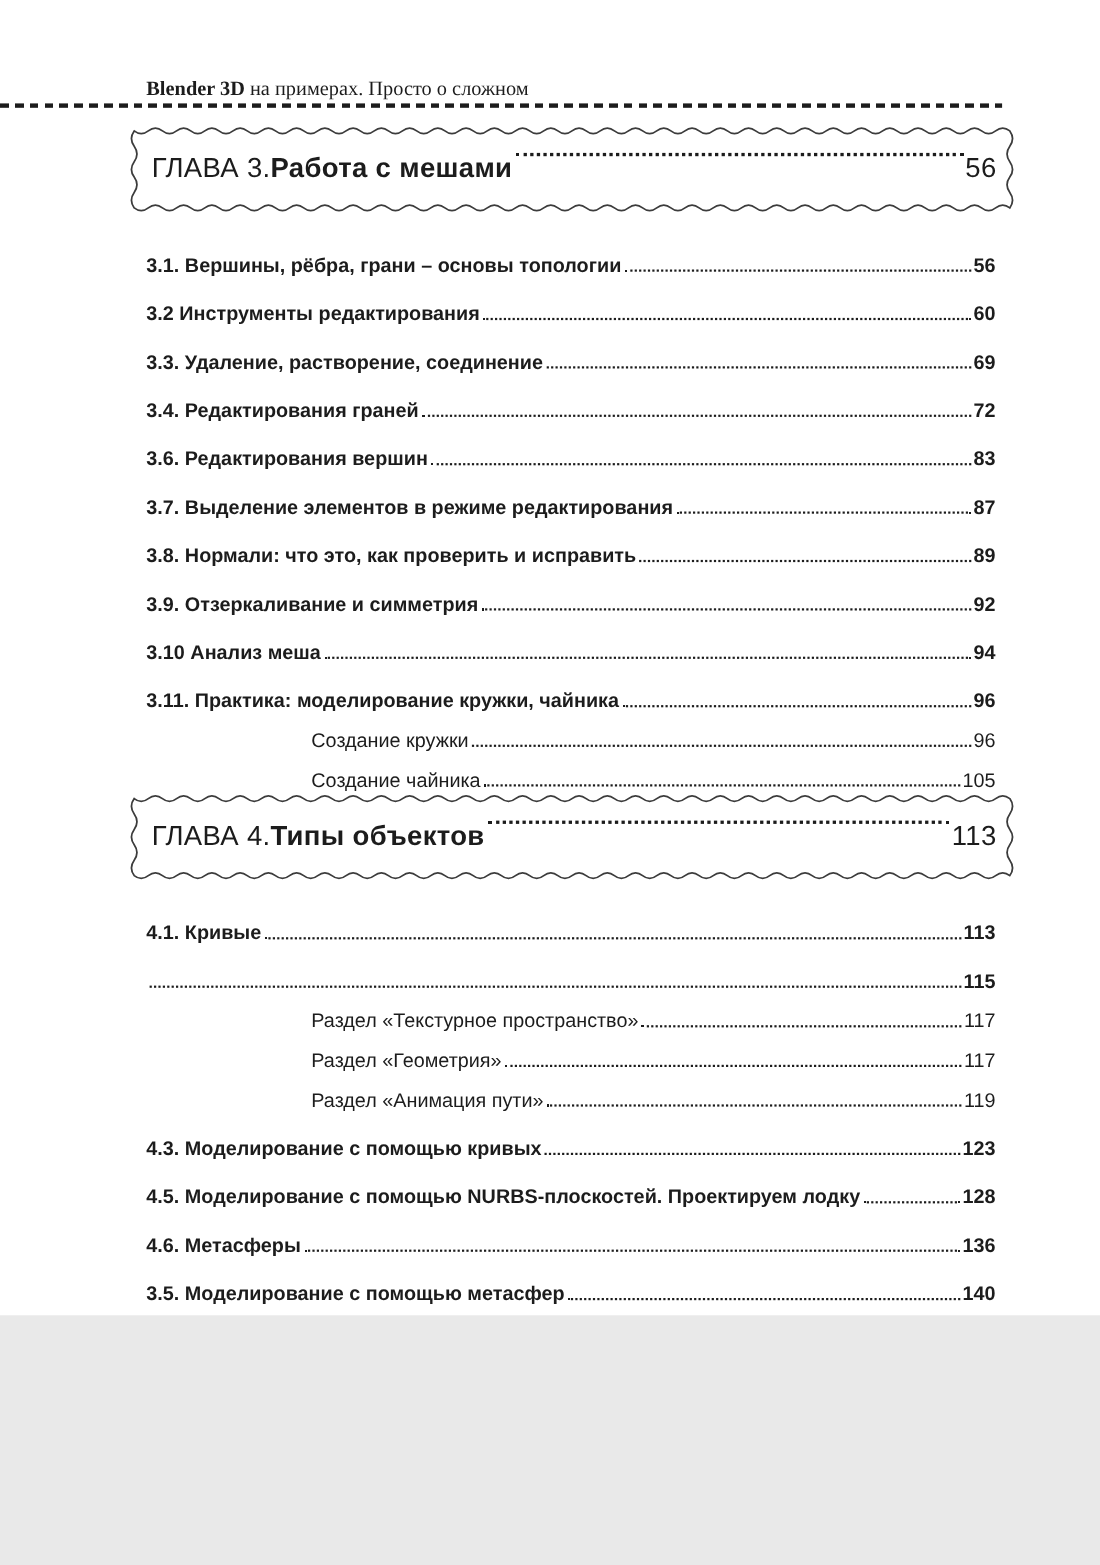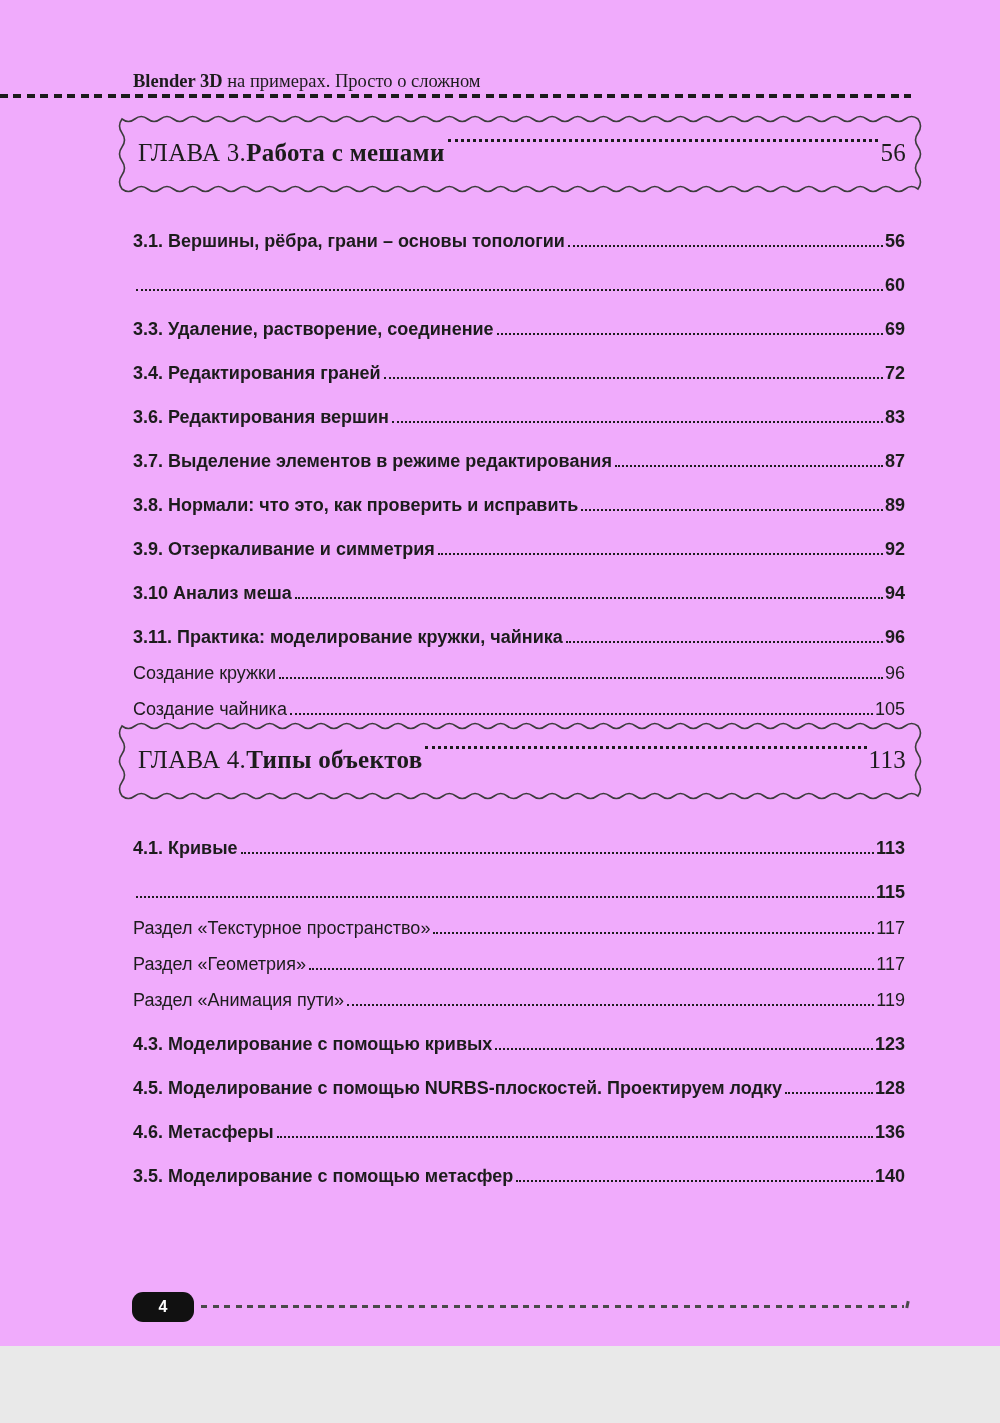--- a/index.html
+++ b/index.html
@@ -3,22 +3,22 @@
 <meta charset="utf-8">
 <style>
   :root{
     --ink:#1c1c1c;
     --footer-line:#4a4a4a;
   }
   *{box-sizing:border-box;}
   html,body{margin:0;padding:0;background:#e9e9e9;}
   .page{
     position:relative;
-    width:1000px;height:1346px;
-    background:#f0abfc;
+    width:1000px;height:1196px;
+    background:#ffffff;
     overflow:hidden;
     font-family:"Liberation Sans", sans-serif;
     color:var(--ink);
   }
   
   .page-header{
     position:absolute;top:71px;left:133px;right:60px;
     font-family:"Liberation Serif", serif;
     font-size:18.5px;line-height:1.1;
     white-space:nowrap;
@@ -40,35 +40,35 @@
     margin-top:3px;
   }
   .chapter-box svg.wavy{
     position:absolute;inset:0;width:100%;height:100%;display:block;
   }
   .chapter-row{
     position:absolute;left:20px;right:16px;top:24px;
     display:flex;align-items:flex-end;
     font-size:25px;line-height:28px;letter-spacing:.3px;
     white-space:nowrap;
-    font-family:Liberation Serif, serif;
   }
   .ch-title{font-weight:bold;}
   .chapter-row .leader{border-bottom-width:3.2px;}
   .ch-page{font-weight:400;}
   
   .toc-row{
     display:flex;align-items:baseline;
     font-size:18px;line-height:20px;font-weight:bold;
     margin-top:24px;
     white-space:nowrap;
   }
   .chapter-box + .toc-row{margin-top:38px;}
   .toc-row.sub{
     font-weight:400;
+    margin-left:150px;
     margin-top:16px;
   }
   .toc-row.sub .leader{border-bottom-width:2.2px;}
   .leader{
     flex:1 1 auto;min-width:12px;align-self:baseline;
     border-bottom:2.6px dotted var(--ink);
     margin:0 2px 0 3px;
   }
   .toc-page{white-space:nowrap;}
   
@@ -111,20 +111,21 @@
     </div>
   </div>
 
   <div class="toc-row">
     <span class="toc-title">3.1. Вершины, рёбра, грани – основы топологии</span>
     <span class="leader"></span>
     <span class="toc-page">56</span>
   </div>
 
   <div class="toc-row">
+    <span class="toc-title">3.2 Инструменты редактирования</span>
     <span class="leader"></span>
     <span class="toc-page">60</span>
   </div>
 
   <div class="toc-row">
     <span class="toc-title">3.3. Удаление, растворение, соединение </span>
     <span class="leader"></span>
     <span class="toc-page">69</span>
   </div>
 

